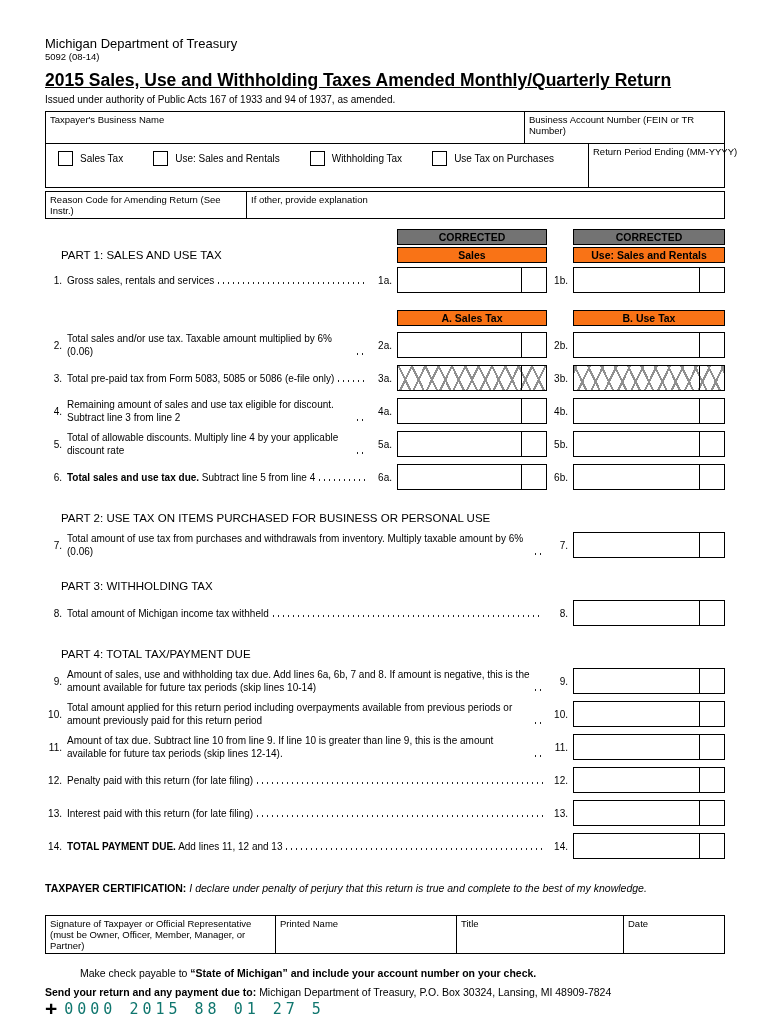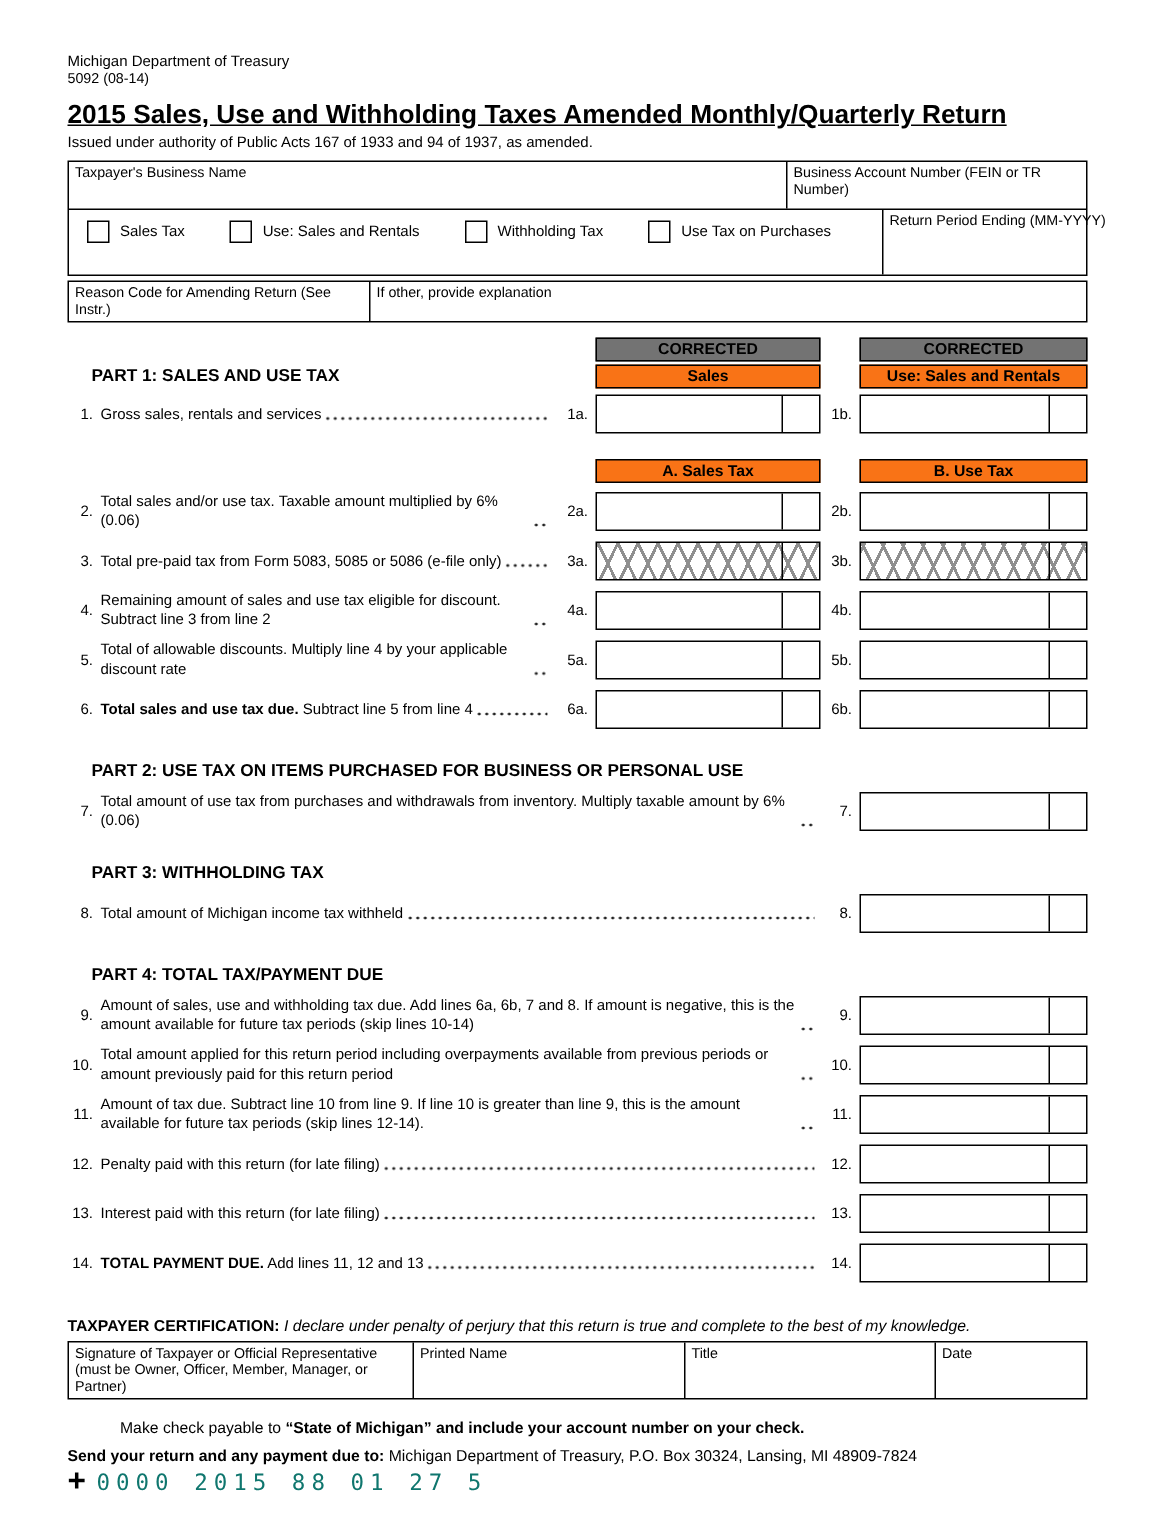--- a/index.html
+++ b/index.html
@@ -6,21 +6,21 @@
   html, body { background: #fff; }
   body {
     width: 770px; height: 1024px; overflow: hidden;
     font-family: "Liberation Sans", sans-serif; color: #000;
   }
   .page {
     width: 770px; height: 1024px;
     padding: 36px 45px 26px 45px;
     display: flex; flex-direction: column;
   }
-  .agency { font-size: 10px; }
+  .agency { font-size: 13px; }
   .form-no { font-size: 9.5px; }
   .title { font-size: 17.5px; font-weight: bold; margin-top: 8px; text-decoration: underline; }
   .authority { font-size: 10px; margin: 3px 0 6px; }
 
   
   .info-table { border: 1px solid #000; }
   .info-table.reason-box { margin-top: 3px; }
   .irow { display: flex; }
   .icell { padding: 2px 4px; position: relative; }
   .icell + .icell { border-left: 1px solid #000; }
@@ -49,21 +49,21 @@
   .cb { grid-column: 6; }
   .span12 { grid-column: 1 / 3; }
   .span24 { grid-column: 2 / 5; }
   .col-hdr {
     height: 16px; border: 1px solid #000; background: #f97316;
     display: flex; align-items: center; justify-content: center;
     font-weight: bold; font-size: 10.5px; white-space: nowrap;
   }
   .col-hdr.gray { background: #737373; }
 
-  .part-title { font-size: 11.5px; font-weight: bold; padding-left: 16px; }
+  .part-title { font-size: 11.5px; font-weight: normal; padding-left: 16px; }
   .part-head { margin: 15px 0 8px; }
 
   .tax-line { margin-bottom: 7px; }
   .lnum { font-size: 10px; text-align: right; padding-right: 5px; align-self: center; }
   .ltext { display: flex; align-items: flex-end; font-size: 10px; line-height: 1.3; padding-right: 2px; }
   .ltext .txt { flex: 0 1 auto; }
   .leader {
     flex: 1 1 10px; min-width: 10px; height: 4px;
     background-image: radial-gradient(circle, #222 0.9px, transparent 1.1px);
     background-size: 5px 4px; background-repeat: repeat-x; background-position: left bottom;
@@ -77,21 +77,21 @@
   }
   .amount-box.xfill {
     background-image:
       repeating-linear-gradient(64deg,  transparent 0 10px, #8f8f8f 10px 12px),
       repeating-linear-gradient(-64deg, transparent 0 10px, #8f8f8f 10px 12px);
   }
 
   
   .cert-line { font-size: 10.5px; margin: 16px 0 4px; }
   .cert-line i { font-style: italic; }
-  .sig-table { display: flex; border: 1px solid #000; height: 47px; }
+  .sig-table { display: flex; border: 1px solid #000; height: 47px; margin-top: 17px; }
   .scell { padding: 2px 4px; }
   .scell + .scell { border-left: 1px solid #000; }
   .sc1 { flex: 0 0 229px; }
   .sc2 { flex: 0 0 181px; }
   .sc3 { flex: 0 0 167px; }
   .sc4 { flex: 1 1 auto; }
 
   
   .foot1 { font-size: 10.5px; margin-top: 13px; margin-left: 35px; }
   .foot2 { font-size: 10.5px; margin-top: 7px; }

